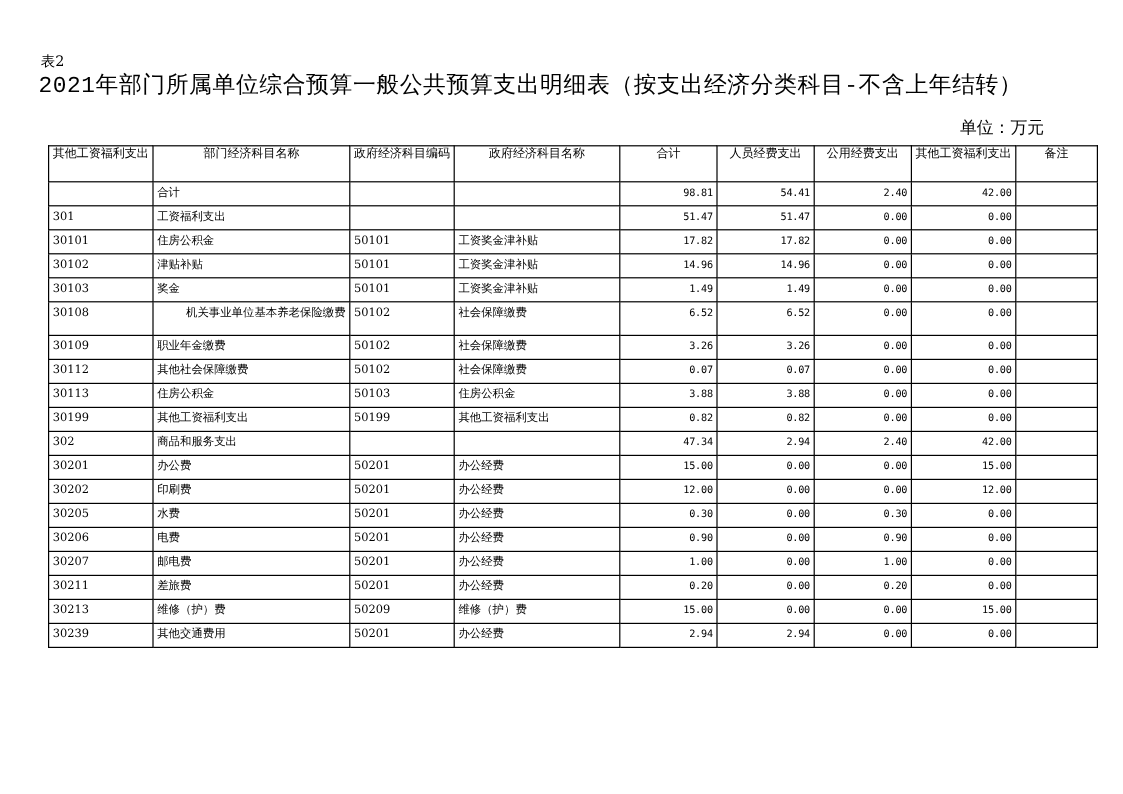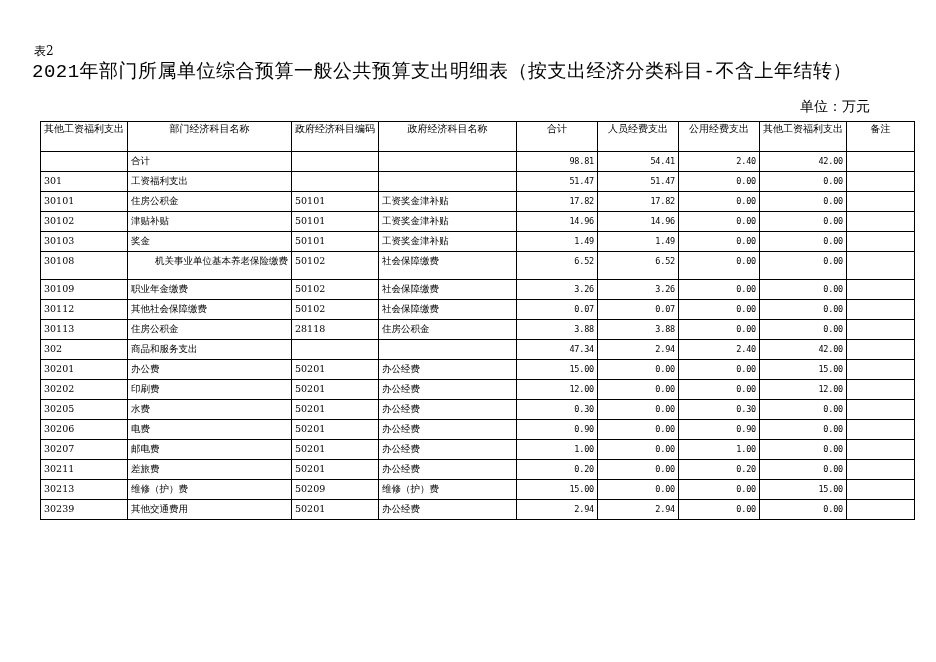--- a/index.html
+++ b/index.html
@@ -142,24 +142,35 @@
         <td>社会保障缴费</td>
         <td class="num">0.07</td>
         <td class="num">0.07</td>
         <td class="num">0.00</td>
         <td class="num">0.00</td>
         <td></td>
       </tr>
       <tr class="r20">
         <td class="code-sub">30113</td>
         <td class="name-sub">住房公积金</td>
-        <td>28118</td>
+        <td>50103</td>
         <td>住房公积金</td>
         <td class="num">3.88</td>
         <td class="num">3.88</td>
+        <td class="num">0.00</td>
+        <td class="num">0.00</td>
+        <td></td>
+      </tr>
+      <tr class="r20">
+        <td class="code-sub">30199</td>
+        <td class="name-sub">其他工资福利支出</td>
+        <td>50199</td>
+        <td>其他工资福利支出</td>
+        <td class="num">0.82</td>
+        <td class="num">0.82</td>
         <td class="num">0.00</td>
         <td class="num">0.00</td>
         <td></td>
       </tr>
       <tr class="r20">
         <td>302</td>
         <td>商品和服务支出</td>
         <td></td>
         <td></td>
         <td class="num">47.34</td>

